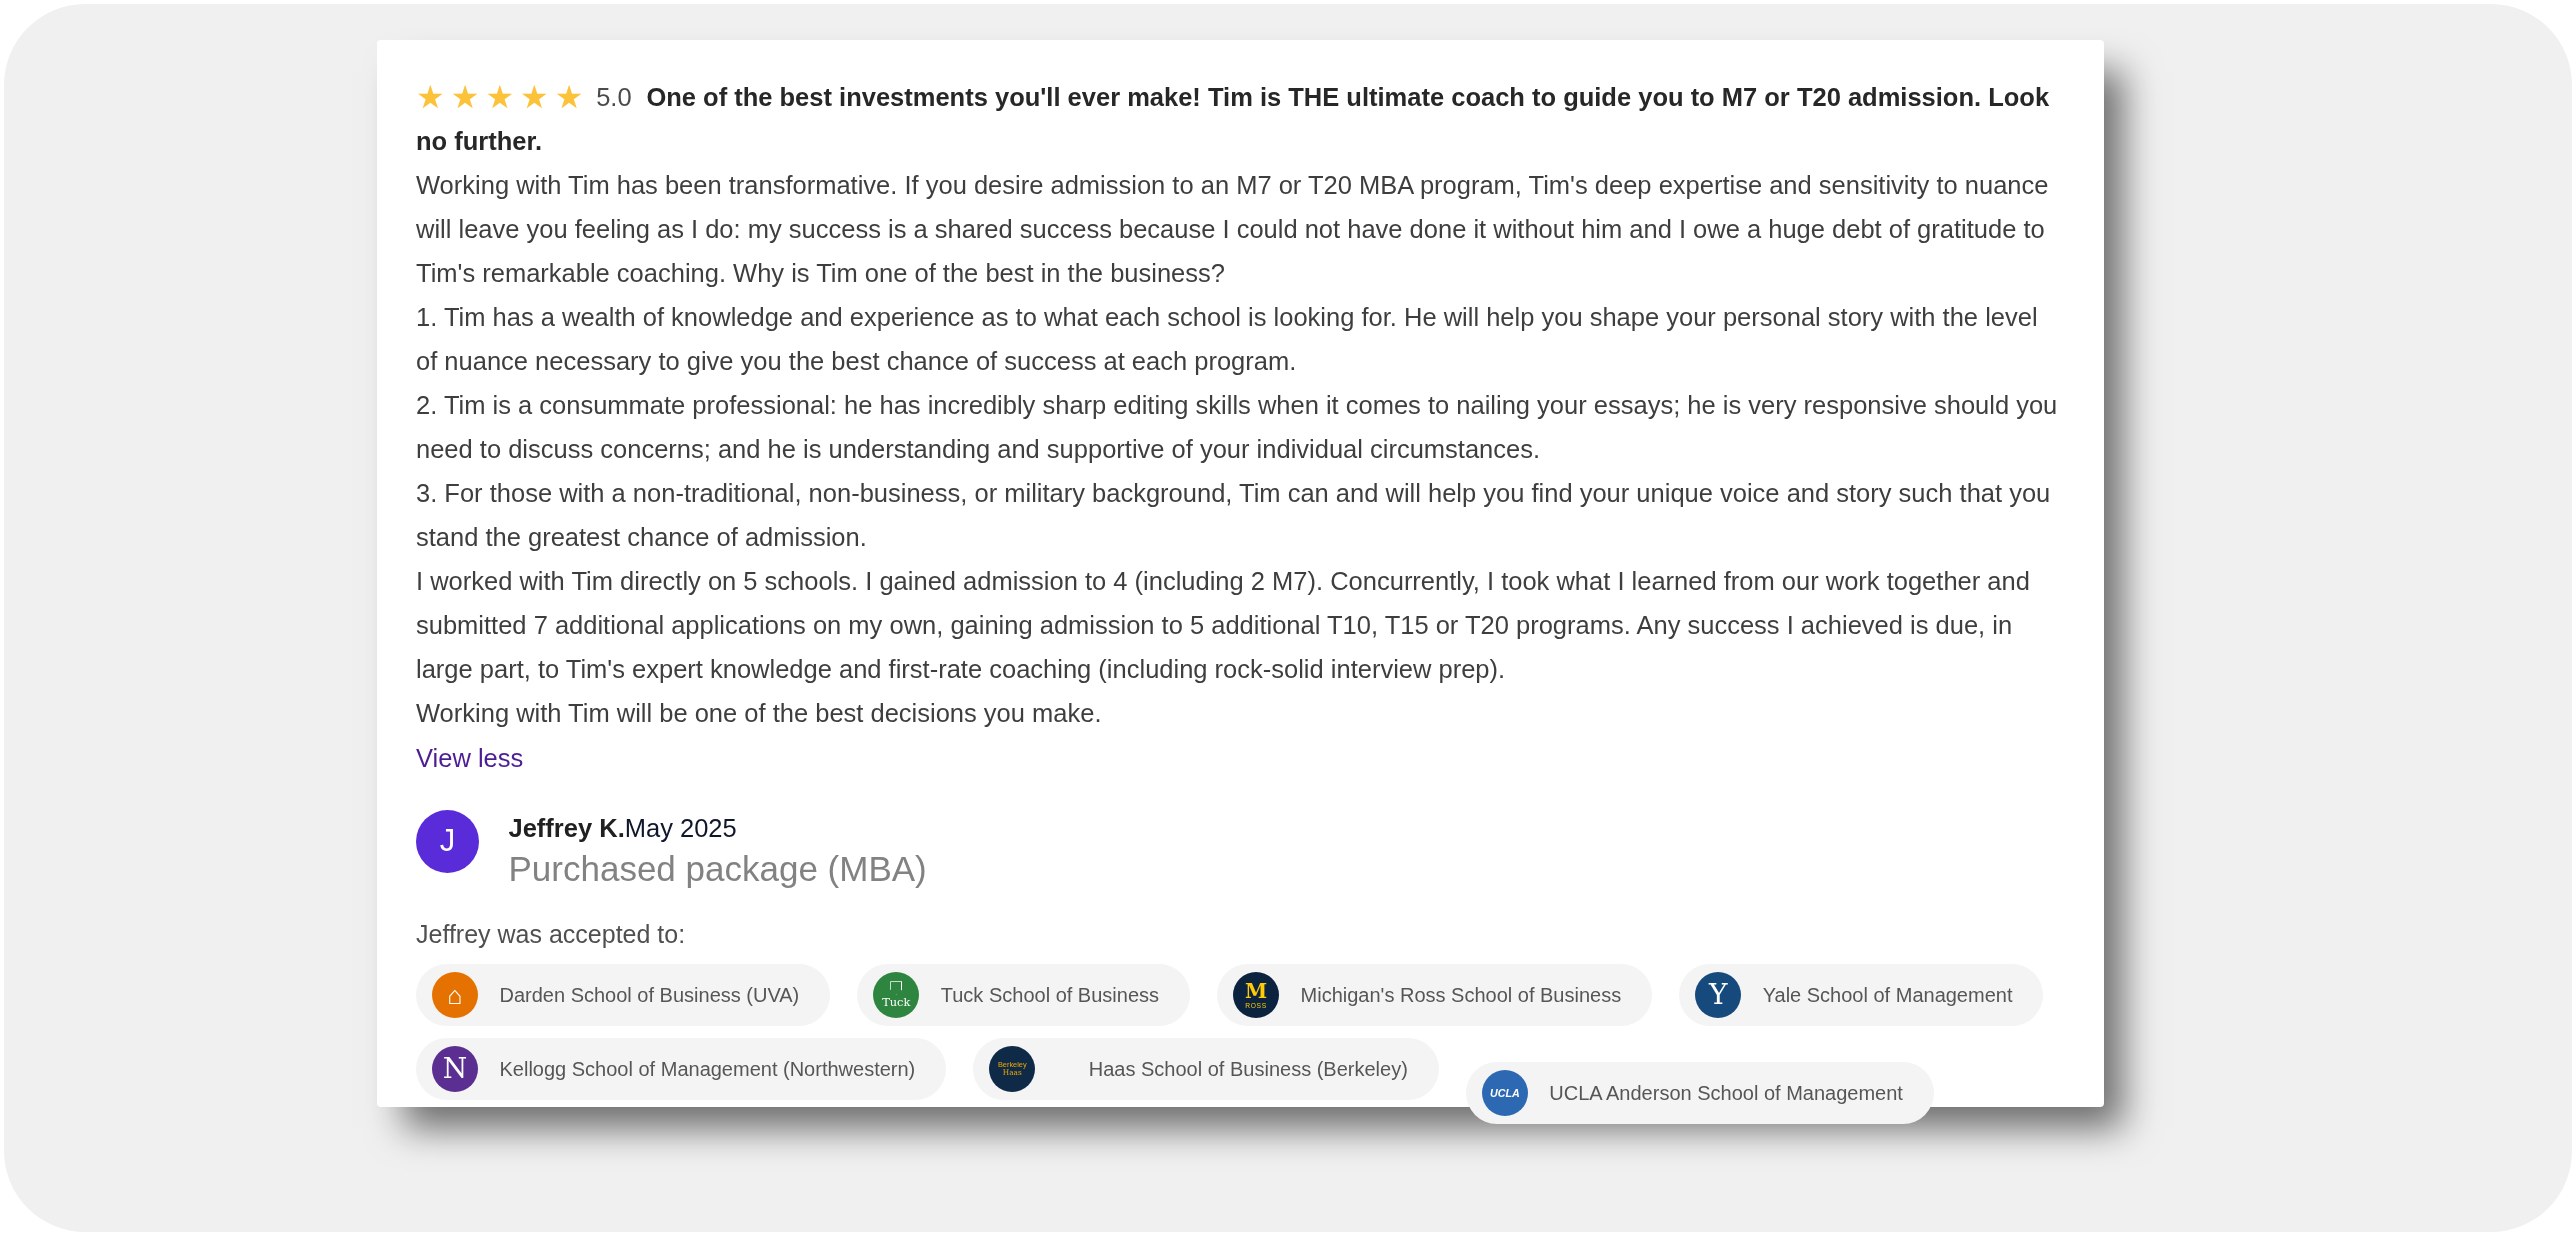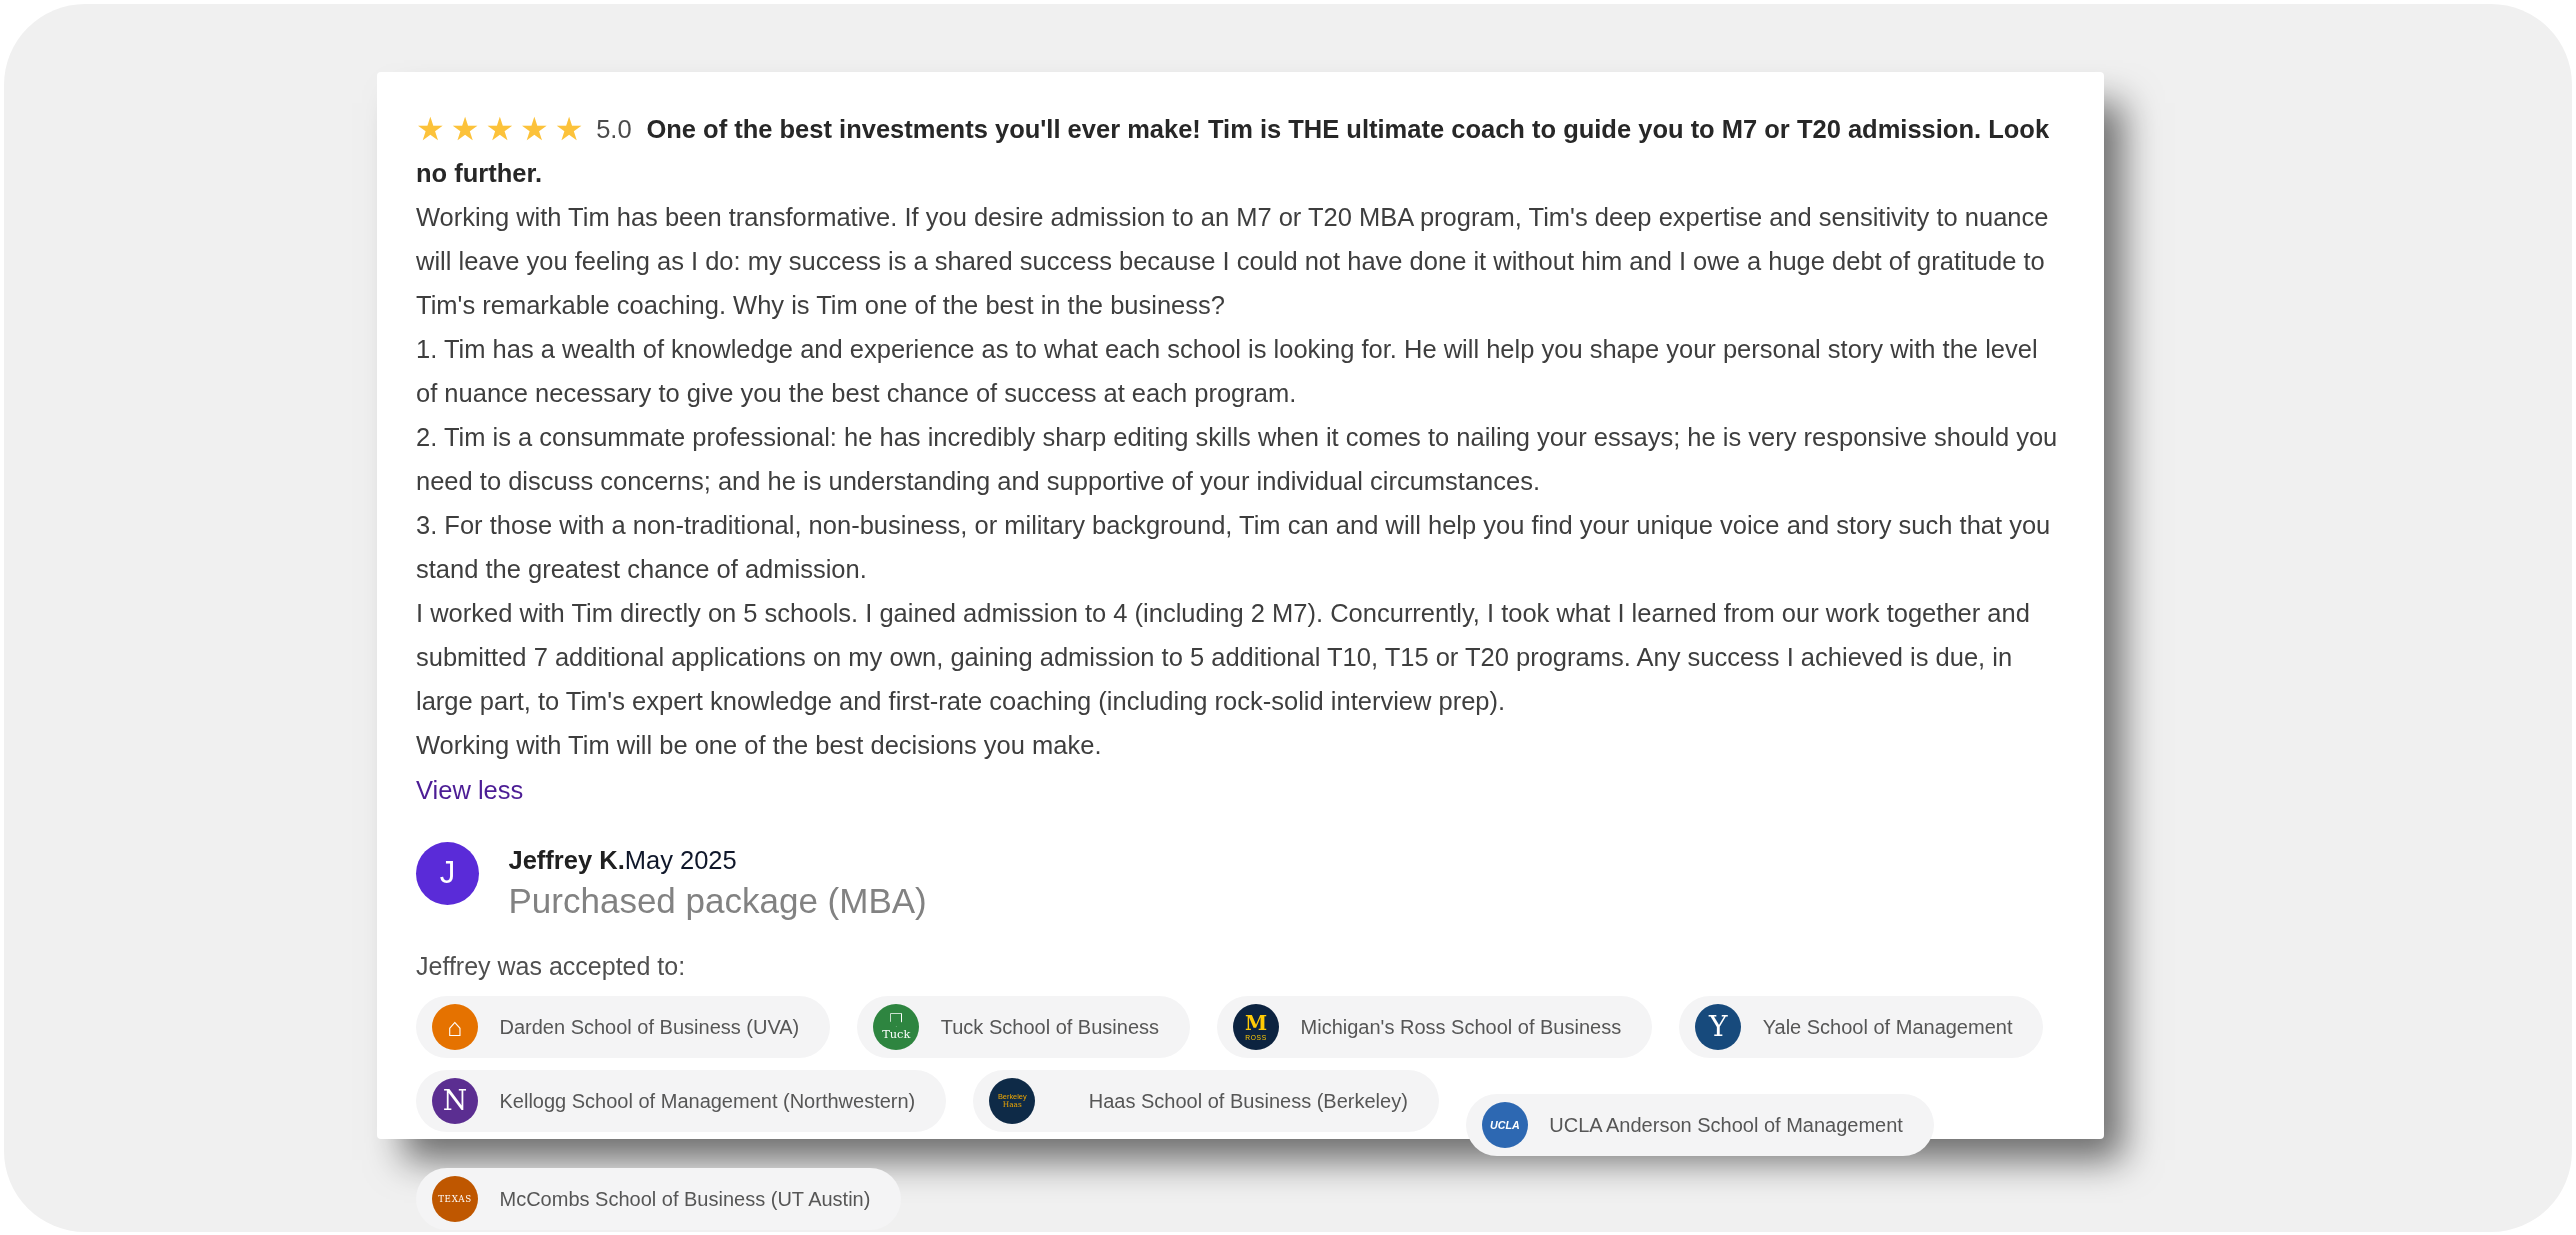--- a/index.html
+++ b/index.html
@@ -1,20 +1,20 @@
 <!DOCTYPE html>
 <html style="font-size:10.7px"><head>
 <meta charset="utf-8">
 <style>
   html,body{margin:0;padding:0;background:#ffffff;}
   body{width:2576px;height:1236px;position:relative;overflow:hidden;
        font-family:"Liberation Sans",sans-serif;-webkit-font-smoothing:antialiased;}
   .canvas{position:absolute;left:4px;top:4px;right:4px;bottom:4px;
           background:#f0f0f0;border-radius:81px;}
-  .card{position:absolute;left:373px;top:68px;width:1727px;height:1067px;
+  .card{position:absolute;left:373px;top:36px;width:1727px;height:1067px;
         background:#ffffff;border-radius:4px;box-sizing:border-box;
         padding:35px 39px 27px 39px;
         box-shadow:23px 25.5px 35px -4px rgba(0,0,0,0.55);}
   .review-text{font-size:25.5px;line-height:44px;color:#3e3e3e;}
   .stars{font-size:32px;letter-spacing:6px;color:#FCC23A;vertical-align:-2px;}
   .rating{color:#4b4b4b;margin:0 14.8px 0 6.7px;}
   .review-title{font-weight:700;color:#272727;}
   .para{margin:0;}
   .view-less{display:inline-block;margin-top:6.7px;font-size:25.5px;line-height:32px;
              color:#23a873;text-decoration:none;cursor:pointer;}
@@ -110,23 +110,17 @@
             <span style="color: rgb(242, 169, 0); font-size: 7.4px; font-family: &quot;DejaVu Serif&quot;, serif;">Haas</span>
           </span>
           <span class="label">Haas School of Business (Berkeley)</span>
         </div>
         <div class="chip" style="background: rgb(244, 244, 245); margin-top: 24px;">
           <span class="logo" style="background: rgb(45, 104, 178);">
             <span style="color: rgb(255, 255, 255); font-size: 10.7px; font-family: &quot;Liberation Sans&quot;, sans-serif; font-weight: 700; font-style: italic;">UCLA</span>
           </span>
           <span class="label">UCLA Anderson School of Management</span>
         </div>
-        <div class="chip" style="background: rgb(244, 244, 245);">
-          <span class="logo" style="background: rgb(191, 87, 0);">
-            <span style="color: rgb(255, 255, 255); font-size: 8.7px; font-family: &quot;DejaVu Serif&quot;, serif; letter-spacing: 0.7px;">TEXAS</span>
-          </span>
-          <span class="label">McCombs School of Business (UT Austin)</span>
-        </div>
       </div>
 
   </div>
 </div>
 
 
 </body></html>

